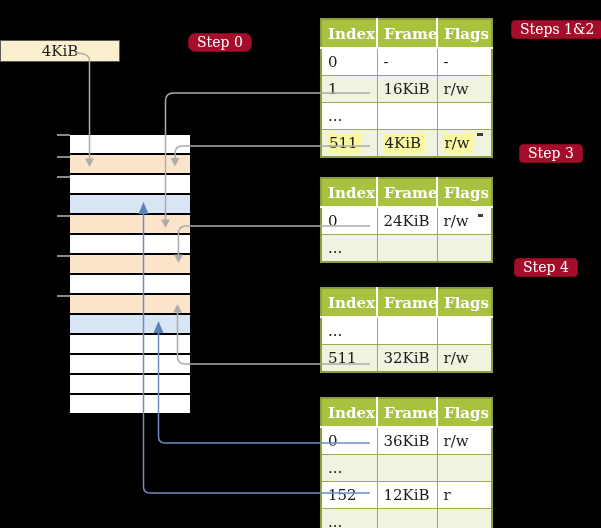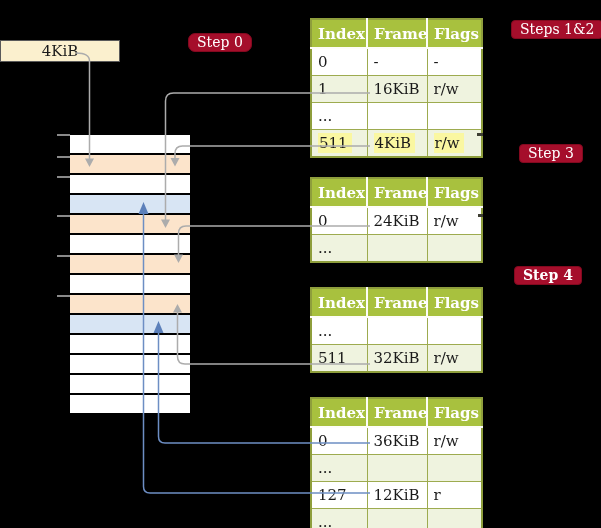--- a/index.html
+++ b/index.html
@@ -26,21 +26,21 @@
   
   #memcol{left:70px;top:135px;width:120px;height:280px;}
   .mem-row{width:120px;height:20px;box-sizing:border-box;border-bottom:2px solid #000;}
   .mem-white{background:#ffffff;}
   .mem-peach{background:#FCE4CB;}
   .mem-blue{background:#D8E5F4;}
   .tick{position:absolute;width:13px;height:2px;background:#8A8A8A;}
 
   
   table.pt{
-    position:absolute;left:310px;width:171px;
+    position:absolute;left:320px;width:171px;
     border-collapse:collapse;table-layout:fixed;
     border:2px solid #8E9E3C;background:#fff;
     font-size:15px;color:#1a1a1a;
   }
   table.pt col.c-index{width:56px;}
   table.pt col.c-frame{width:60px;}
   table.pt col.c-flags{width:55px;}
   table.pt th{
     background:#A8C13E;color:#fff;font-weight:bold;font-size:15px;
     height:27px;text-align:left;padding:0 0 0 6px;
@@ -65,21 +65,21 @@
 </head>
 <body>
 
 <div id="stage">
 
   <div class="abs frame-box"><span>4KiB</span></div>
 
   <div class="abs badge" style="left:188px;top:33px;border-radius:7px;"><span>Step 0</span></div>
   <div class="abs badge" style="left:511px;top:20px;"><span>Steps 1&amp;2</span></div>
   <div class="abs badge" style="left:519px;top:144px;"><span>Step 3</span></div>
-  <div class="abs badge" style="left:514px;top:266px;font-weight:bold;"><span>Step 4</span></div>
+  <div class="abs badge" style="left:514px;top:258px;"><span>Step 4</span></div>
 
   <div class="abs" id="memcol">
       <div class="mem-row mem-white"></div>
       <div class="mem-row mem-peach"></div>
       <div class="mem-row mem-white"></div>
       <div class="mem-row mem-blue"></div>
       <div class="mem-row mem-peach"></div>
       <div class="mem-row mem-white"></div>
       <div class="mem-row mem-peach"></div>
       <div class="mem-row mem-white"></div>
@@ -207,21 +207,21 @@
         <td>0</td>
         <td>36KiB</td>
         <td>r/w</td>
       </tr>
       <tr class="tint">
         <td>...</td>
         <td></td>
         <td></td>
       </tr>
       <tr>
-        <td>127</td>
+        <td>152</td>
         <td>12KiB</td>
         <td>r</td>
       </tr>
       <tr class="tint">
         <td>...</td>
         <td></td>
         <td></td>
       </tr>
     </tbody>
   </table>

